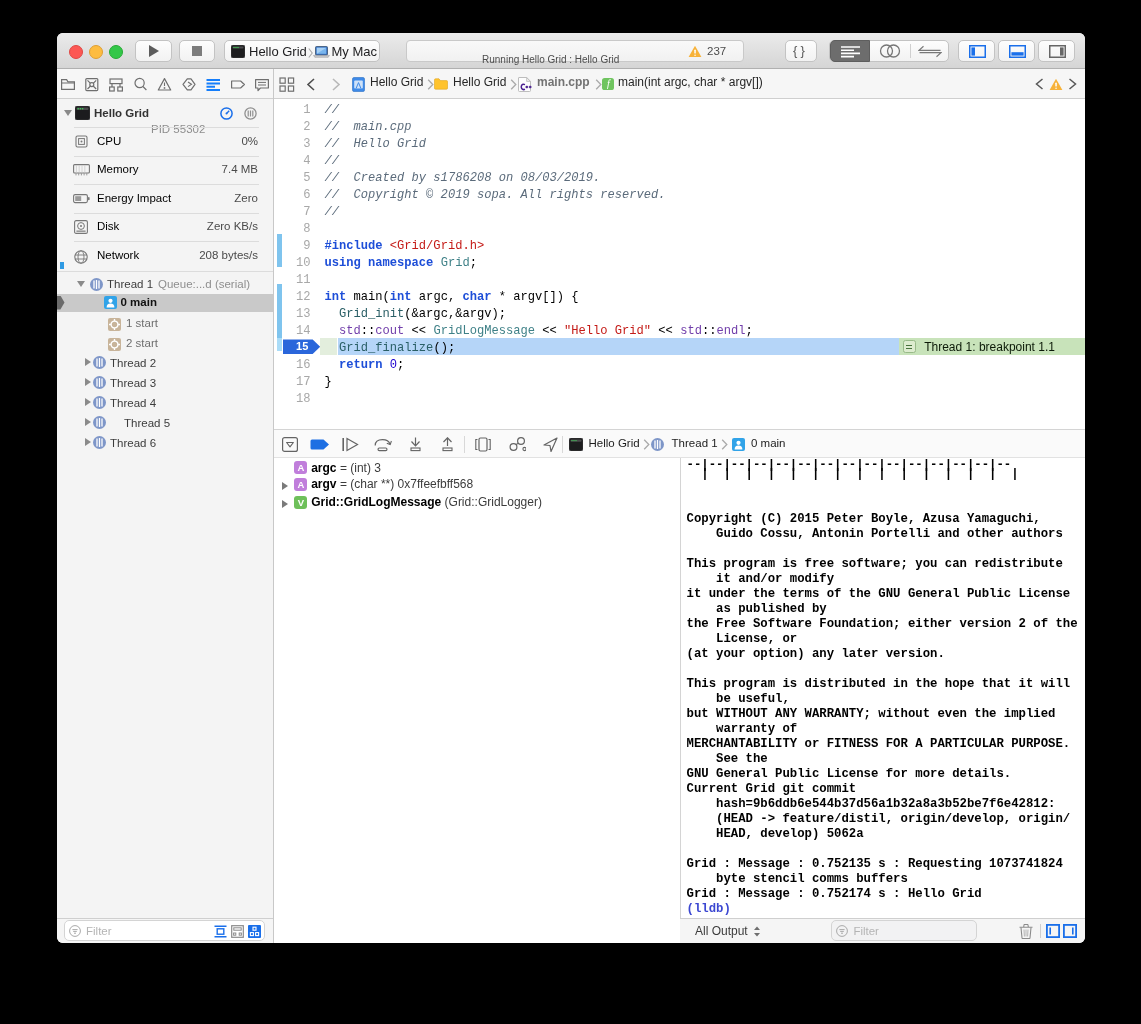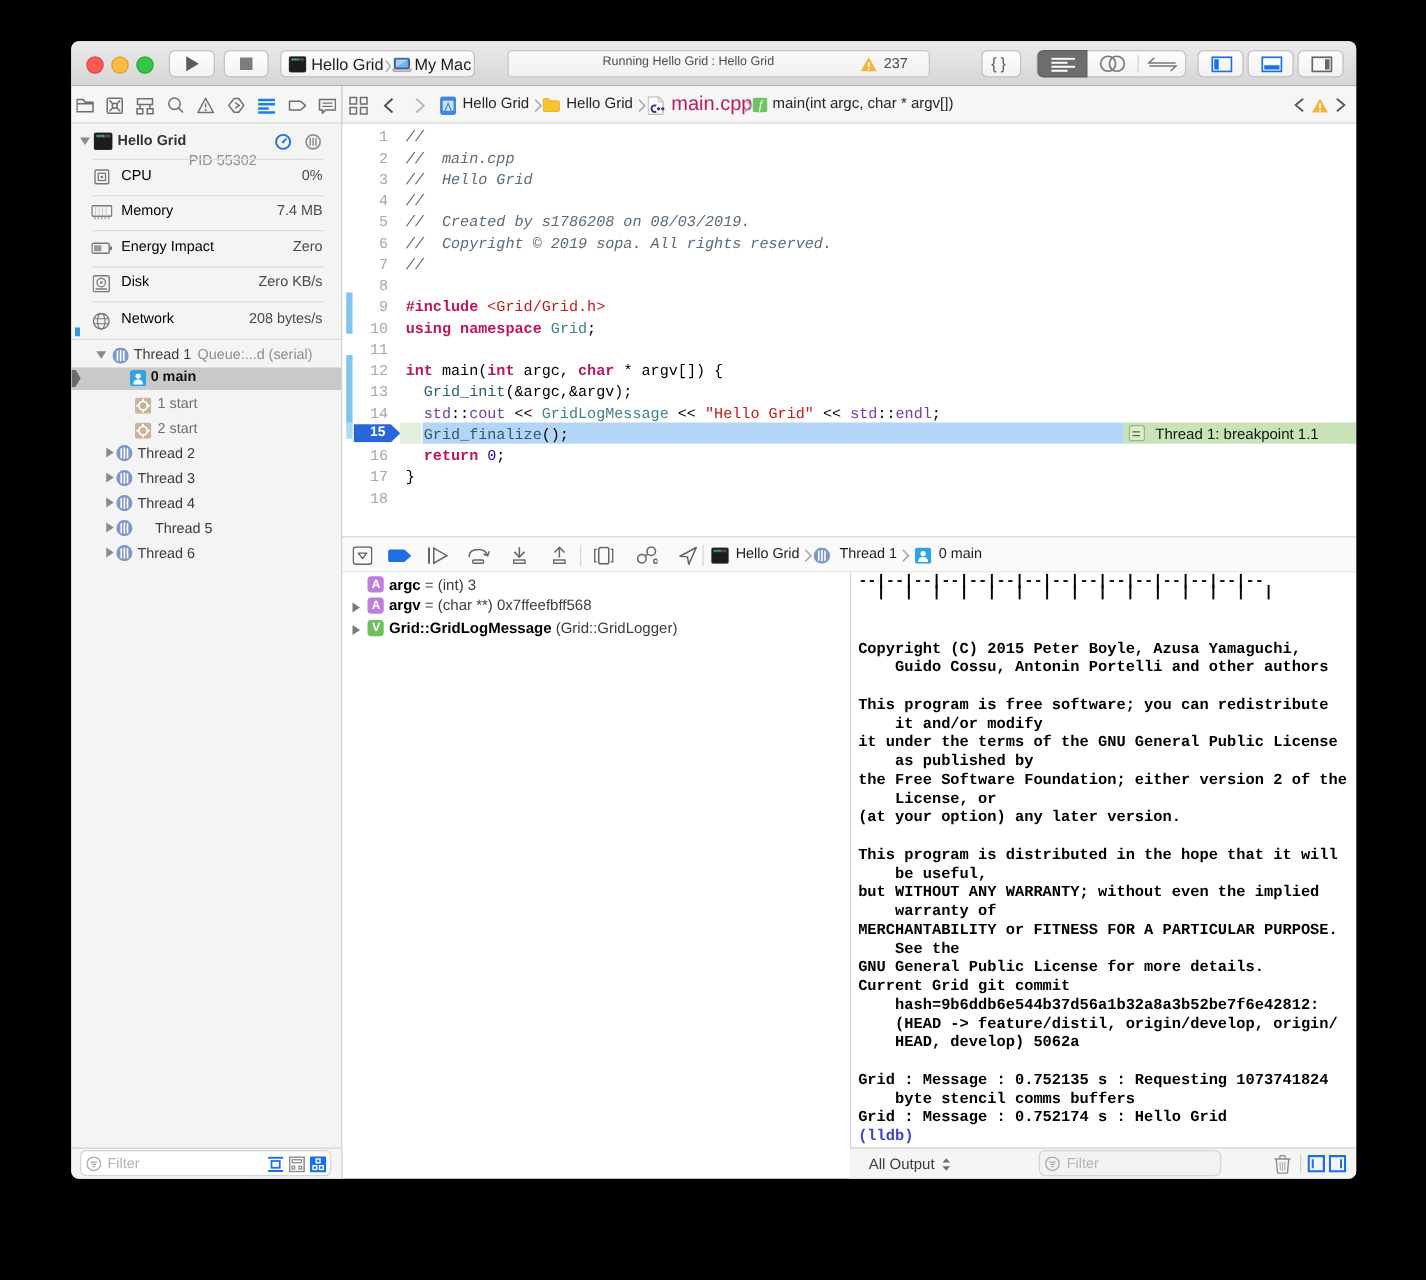--- a/index.html
+++ b/index.html
@@ -26,21 +26,21 @@
   .nsep{position:absolute;left:17px;width:185px;height:1px;background:#dcdcdc;}
   .nval{position:absolute;right:15px;font-size:11.5px;color:#4a4a4a;text-align:right;}
   .tri-d{width:0;height:0;border-left:4.5px solid transparent;border-right:4.5px solid transparent;border-top:6px solid #8a8a8a;position:absolute;}
   .tri-r{width:0;height:0;border-top:4.5px solid transparent;border-bottom:4.5px solid transparent;border-left:6px solid #8a8a8a;position:absolute;}
   
   .editor{position:absolute;left:217px;top:66px;width:811px;height:330px;background:#fff;overflow:hidden;}
   .code{font-family:"Liberation Mono",monospace;font-size:12.1px;white-space:pre;}
   .lnum{position:absolute;width:36.5px;text-align:right;font-family:"Liberation Mono",monospace;
         font-size:12.1px;color:#a8a8a8;}
   .cmt{color:#5b6b7b;font-style:italic;}
-  .kw{color:#be185d;font-weight:bold;}
+  .kw{color:#1d4ed8;font-weight:bold;}
   .str{color:#C41A16;}
   .num{color:#1C00CF;}
   .typ{color:#3E8087;}
   .fnc{color:#2A5F66;}
   .std{color:#703DAA;}
   
   .dbar{position:absolute;left:217px;top:396px;width:811px;height:29px;background:#fafafa;
         border-top:1px solid #d4d4d4;border-bottom:1px solid #e2e2e2;box-sizing:border-box;}
   
   .vars{position:absolute;left:217px;top:425px;width:406px;height:460px;background:#fff;}
@@ -84,21 +84,21 @@
       <svg class="abs" style="left:88px;top:4.5px;" width="17" height="12" viewBox="0 0 17 12">
         <rect x="2.5" y="0.5" width="12" height="8.6" rx="1" fill="#3b74c4" stroke="#37516e" stroke-width="0.8"></rect>
         <rect x="3.8" y="1.8" width="9.4" height="6" fill="#79b5ed"></rect>
         <path d="M3.8 1.8 L13.2 1.8 L3.8 7.8 Z" fill="#a7d0f4"></path>
         <path d="M0.5 9.4 L16.5 9.4 L15.2 11.3 L1.8 11.3 Z" fill="#c7c8ca" stroke="#909094" stroke-width="0.5"></path>
       </svg>
       <span class="abs" style="left:106.5px;top:2.5px;font-size:13px;color:#1d1d1f;">My Mac</span>
     </div>
 
     <div class="pill" style="left:349px;width:338px;background:linear-gradient(#f9f9f9,#f1f1f1);">
-      <span class="abs" style="left:35px;top:3px;font-size:10px;color:#4c4c4c;padding-left:40px;">Running Hello Grid : Hello Grid</span>
+      <span class="abs" style="left:35px;top:13px;font-size:10px;color:#4c4c4c;padding-left:40px;">Running Hello Grid : Hello Grid</span>
       <svg class="abs" style="left:281px;top:4px;" width="14" height="13" viewBox="0 0 14 13">
         <path d="M7 0.8 L13.4 12 L0.6 12 Z" fill="#f7b239"></path>
         <rect x="6.3" y="4.6" width="1.5" height="4" rx="0.7" fill="#fff"></rect>
         <rect x="6.3" y="9.5" width="1.5" height="1.5" rx="0.7" fill="#fff"></rect>
       </svg>
       <span class="abs tbtxt" style="left:300px;top:3.5px;color:#4c4c4c;">237</span>
     </div>
 
     <div class="btn" style="left:728px;width:32px;">
       <span class="abs" style="left:7px;top:2px;font-size:13px;color:#5a5a5a;letter-spacing:1px;">{ }</span>
@@ -243,21 +243,21 @@
       <g stroke="#4b2191" fill="none">
         <path d="M7 7.6 Q4.6 6.8 3.6 8.4 Q2.8 10 3.7 11.5 Q4.9 13.2 7 12.3" stroke-width="1.5"></path>
         <g stroke-width="1.3">
             <line x1="7.5" y1="10" x2="10.1" y2="10"></line>
             <line x1="8.8" y1="8.7" x2="8.8" y2="11.3"></line>
         <line x1="10.9" y1="10" x2="13.5" y2="10"></line>
             <line x1="12.2" y1="8.7" x2="12.2" y2="11.3"></line>
           </g>
       </g>
     </svg>
-    <span class="abs" style="left:480px;top:5.5px;font-size:16px;color:#be185d;">main.cpp</span>
+    <span class="abs" style="left:480px;top:5.5px;font-size:12px;color:#737373;font-weight:bold;">main.cpp</span>
     <svg class="abs" style="left:538px;top:9.5px;" width="7" height="11" viewBox="0 0 7 11">
         <path d="M1.2 0.8 L5.8 5.5 L1.2 10.2" fill="none" stroke="#a9a9a9" stroke-width="1.3"></path>
       </svg>
     <svg class="abs" style="left:545px;top:9px;" width="12" height="12" viewBox="0 0 12 12">
       <rect width="12" height="12" rx="2.6" fill="#6fc45f"></rect>
       <text x="6.3" y="9.4" font-family="Liberation Serif" font-size="10" font-style="italic" fill="#fff" text-anchor="middle">f</text>
     </svg>
     <span class="abs" style="left:561px;top:5.5px;font-size:12px;color:#262626;">main(int argc, char * argv[])</span>
 
     <svg class="abs" style="left:978px;top:9px;" width="9" height="12" viewBox="0 0 9 12">

